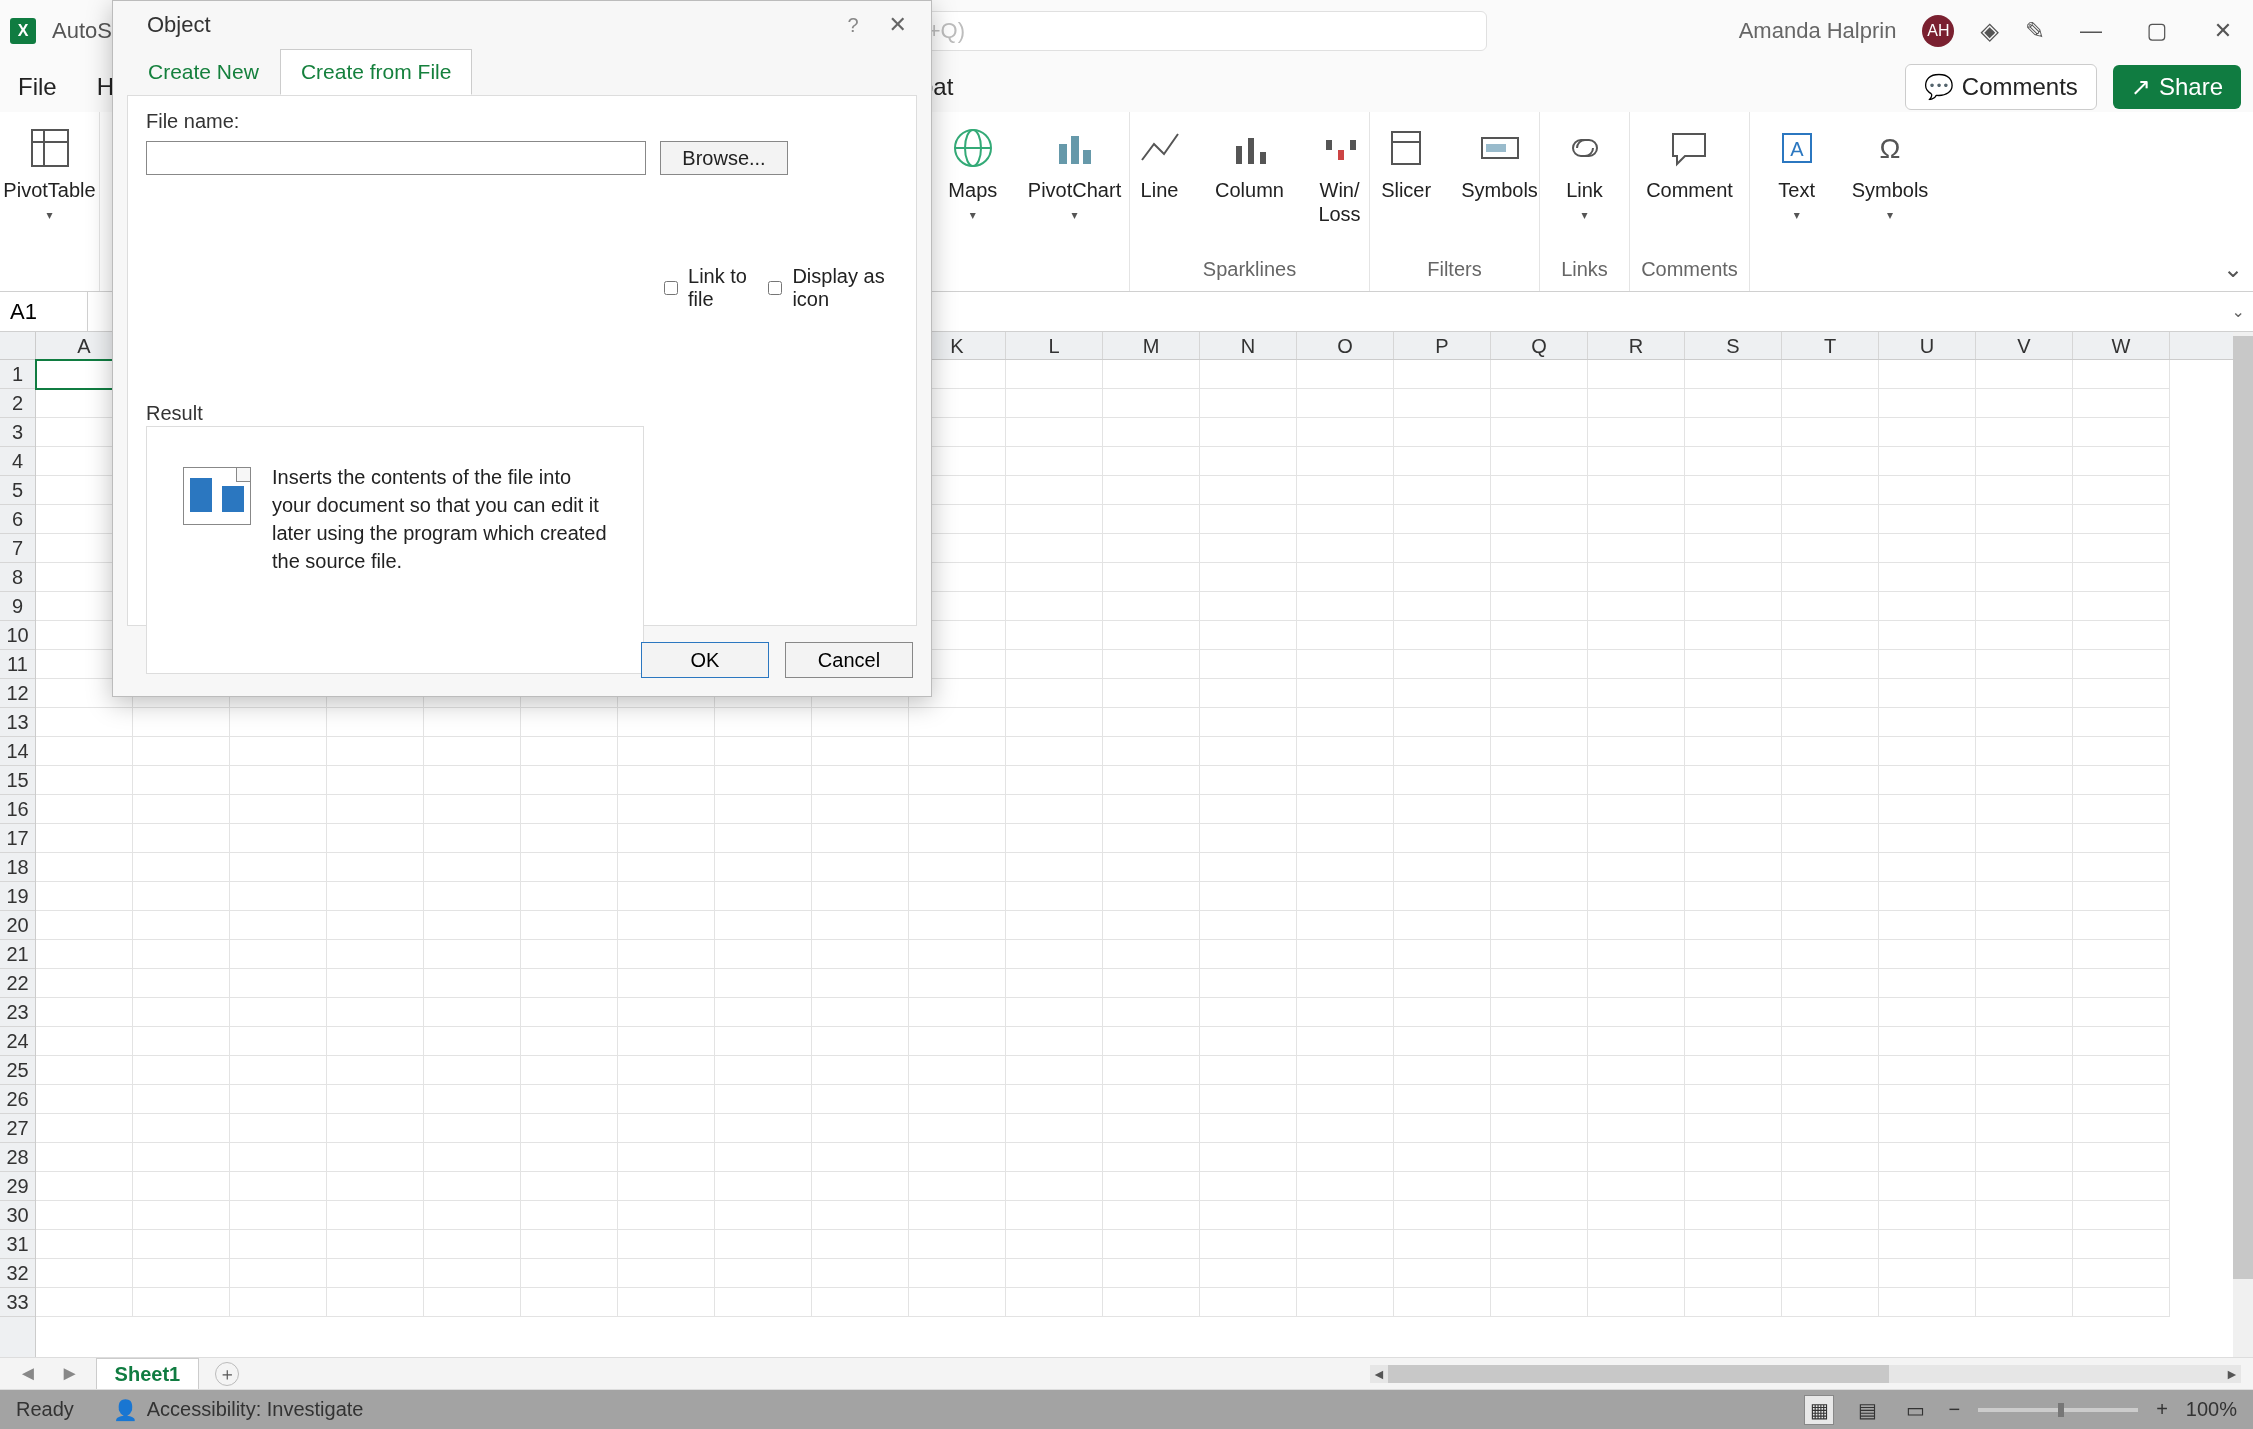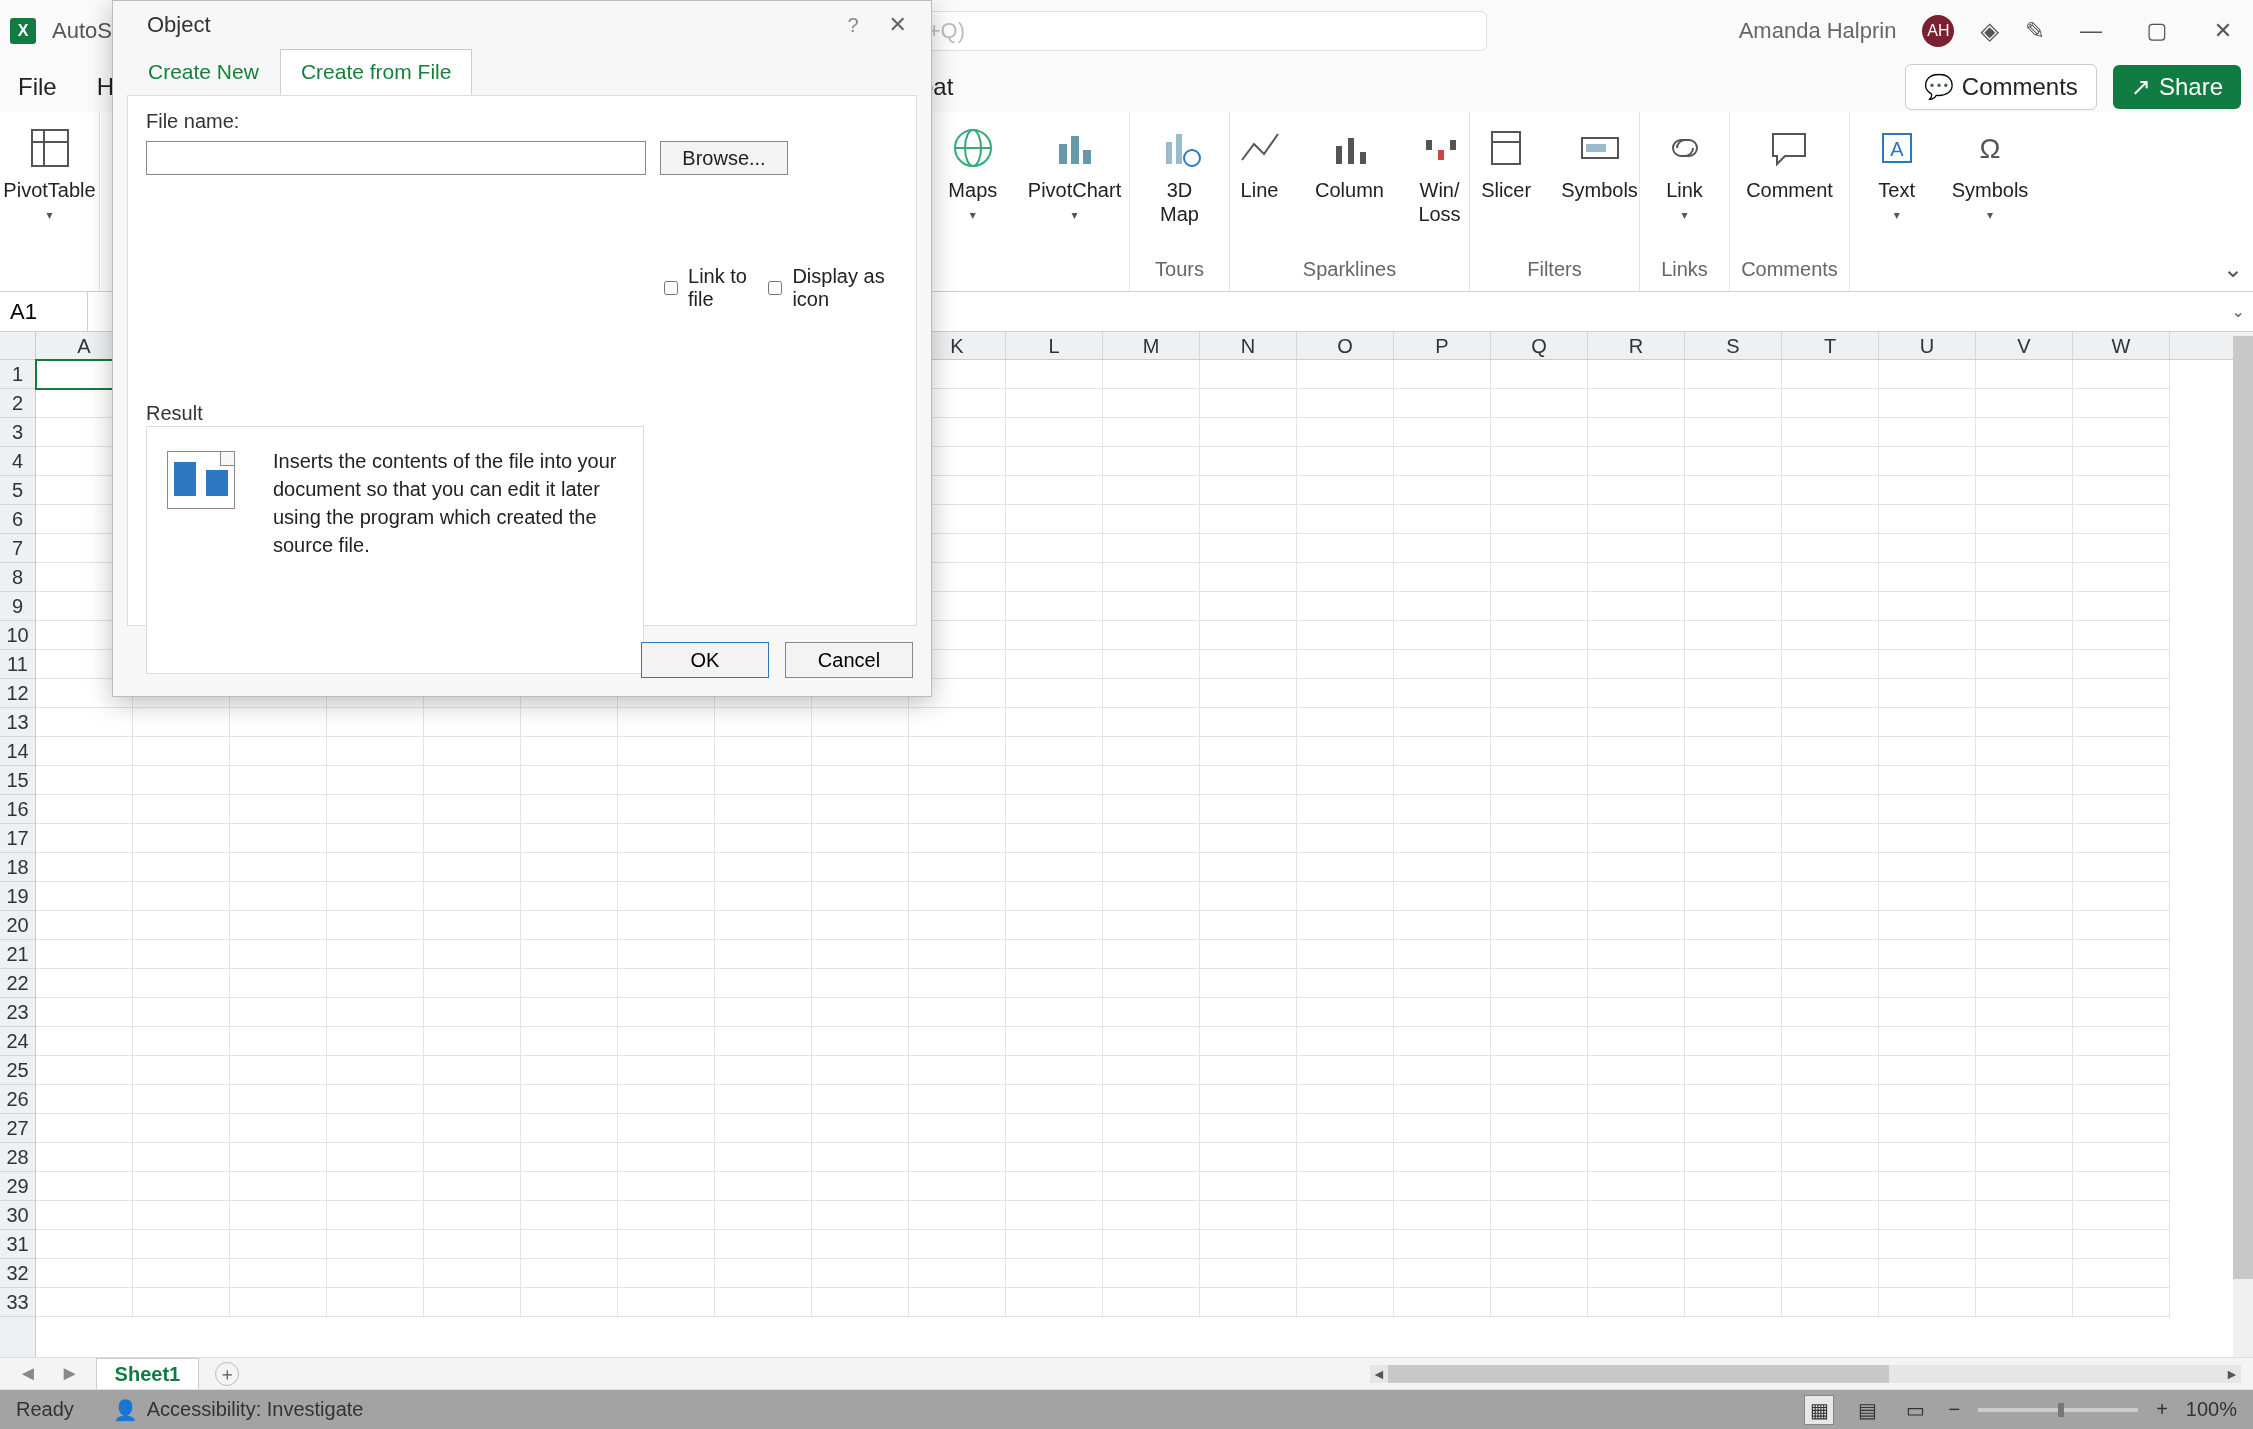--- a/index.html
+++ b/index.html
@@ -84,21 +84,21 @@
   .dialog .d-tab.active { background:#fff; border:1px solid #ccc; border-bottom-color:#fff; }
   .dialog .d-body { position:absolute; top:94px; left:14px; right:14px; bottom:70px; background:#fff; border:1px solid #ddd; padding:14px 18px; }
   .dialog .fn-label { font-size:20px; color:#333; margin-bottom:8px; }
   .dialog .fn-row { display:flex; gap:14px; align-items:center; }
   .dialog .fn-input { width:500px; height:34px; border:1px solid #888; background:#fff; }
   .dialog .browse-btn { width:128px; height:34px; border:1px solid #888; background:#f3f3f3; font-size:20px; color:#222; display:flex; align-items:center; justify-content:center; }
   .dialog .checks { margin-top:90px; margin-left:518px; display:flex; flex-direction:row; gap:10px; }
   .dialog .check { display:flex; align-items:center; gap:10px; font-size:20px; color:#222; }
   .dialog .check input { width:18px; height:18px; }
   .dialog .result-label { position:absolute; top:306px; left:18px; font-size:20px; color:#333; }
-  .dialog .result-box { position:absolute; top:330px; left:18px; width:498px; height:248px; border:1px solid #ddd; background:#fff; padding:20px; display:flex; gap:38px; }
+  .dialog .result-box { position:absolute; top:330px; left:18px; width:498px; height:248px; border:1px solid #ddd; background:#fff; padding:36px; display:flex; gap:21px; }
   .dialog .result-icon { width:68px; height:58px; border:1px solid #888; background:#fff; position:relative; flex-shrink:0; margin-top:4px; }
   .dialog .result-icon::before { content:""; position:absolute; left:6px; top:10px; width:22px; height:34px; background:#2b77c0; }
   .dialog .result-icon::after  { content:""; position:absolute; right:6px; top:18px; width:22px; height:26px; background:#2b77c0; }
   .dialog .result-icon .fold  { position:absolute; right:0; top:0; width:14px; height:14px; background:#f7f7f7; border-left:1px solid #888; border-bottom:1px solid #888; }
   .dialog .result-text { font-size:20px; color:#222; line-height:1.4; }
   .dialog .d-buttons { position:absolute; bottom:18px; right:18px; display:flex; gap:16px; }
   .dialog .d-btn { width:128px; height:36px; border:1px solid #888; background:#f3f3f3; font-size:20px; display:flex; align-items:center; justify-content:center; }
   .dialog .d-btn.primary { border-color:#2b77c0; }
 
   svg { width:100%; height:100%; }
@@ -192,36 +192,20 @@
               <rect x="32" y="26" width="8" height="14" fill="#69a"></rect>
             </svg>
           </div>
         <div class="label">PivotChart</div>
         <span class="caret">▾</span>
       </div>
     </div>
     <div class="group-label"></div>
   </div>
 
-  <div class="ribbon-group" style="width:100px;">
-    <div class="items">
-      <div class="ribbon-item">
-        <div class="icon">
-            <svg viewBox="0 0 48 48">
-              <rect x="10" y="18" width="6" height="22" fill="#9bc"></rect>
-              <rect x="20" y="10" width="6" height="30" fill="#9bc"></rect>
-              <circle cx="36" cy="34" r="8" fill="none" stroke="#2b77c0" stroke-width="2"></circle>
-            </svg>
-          </div>
-        <div class="label" style="white-space:pre;">3D
-Map</div>
-      </div>
-    </div>
-    <div class="group-label">Tours</div>
-  </div>
 
   <div class="ribbon-group" style="width:240px;">
     <div class="items">
       <div class="ribbon-item">
         <div class="icon">
             <svg viewBox="0 0 48 48">
               <polyline points="6,36 18,20 28,30 42,10" fill="none" stroke="#555" stroke-width="2"></polyline>
             </svg>
           </div>
         <div class="label">Line</div>

